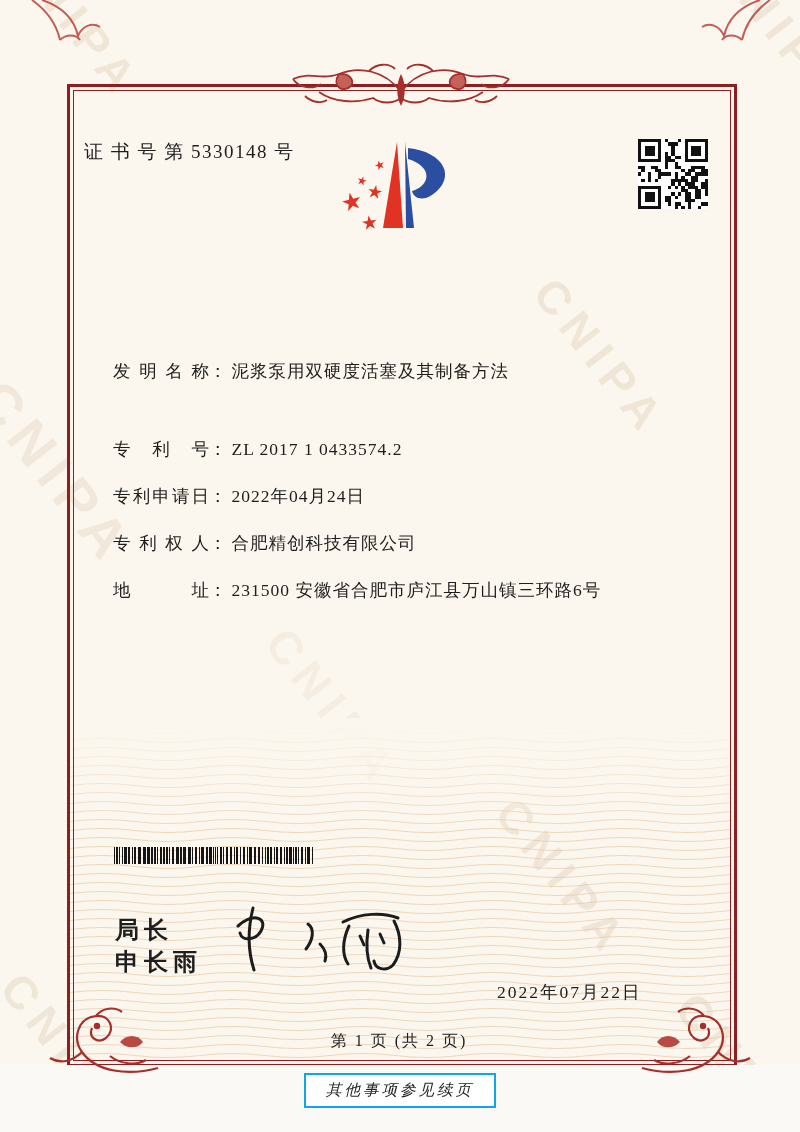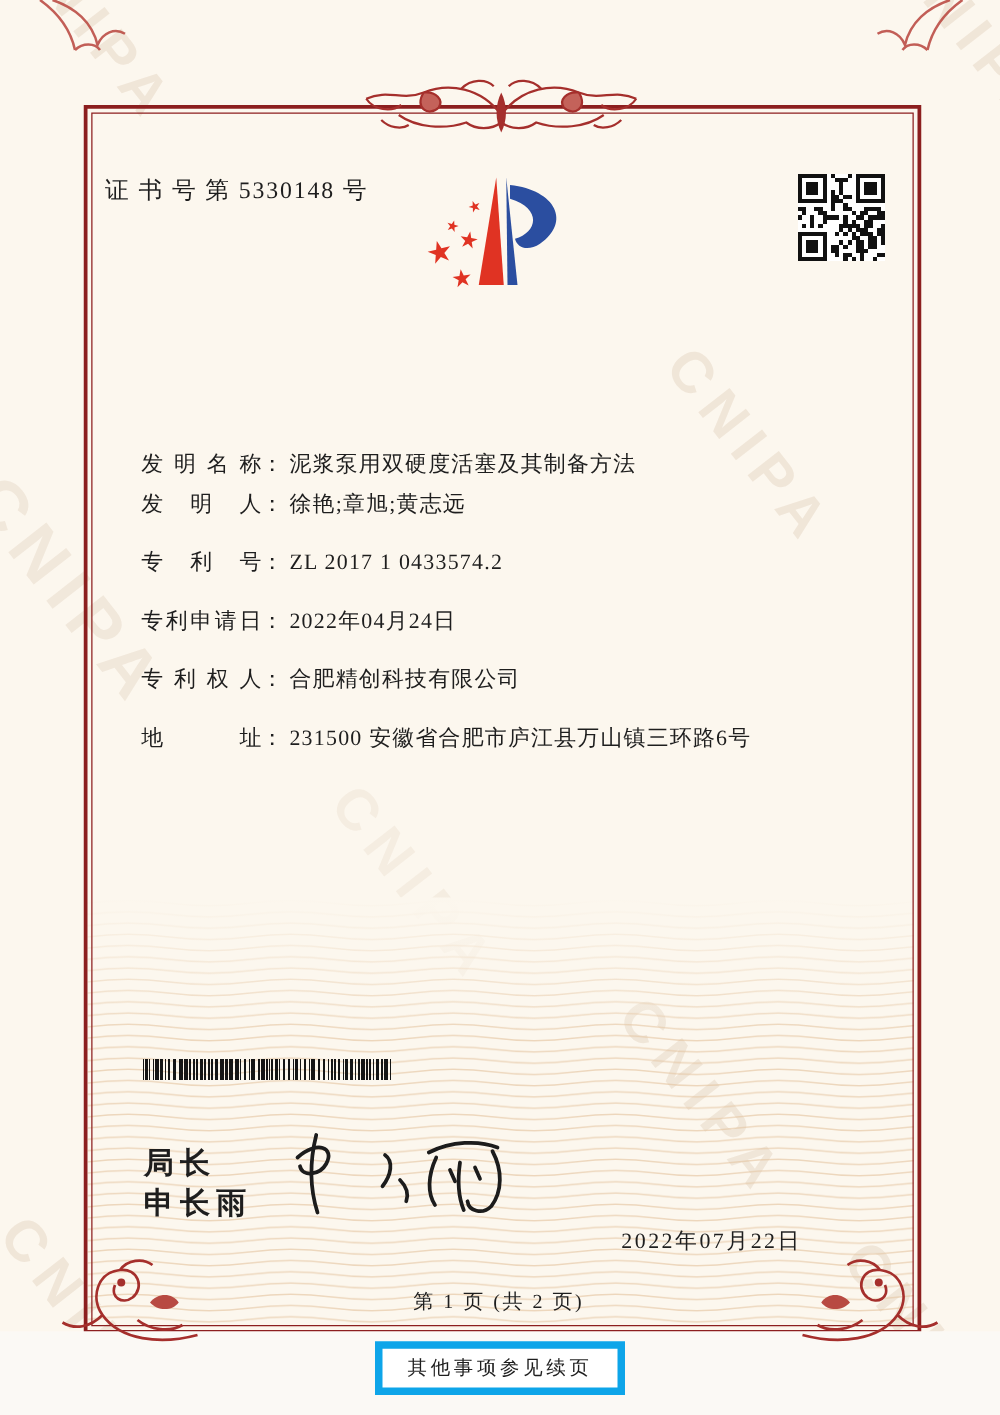--- a/index.html
+++ b/index.html
@@ -28,21 +28,21 @@
   
   .paras{position:absolute;left:100px;top:657px;width:604px;font-size:16.5px;line-height:26px;
          text-align:justify;}
   .paras p{margin:0;text-indent:2em;}
   
   .sig-label{position:absolute;font-family:"Liberation Sans","DejaVu Sans",sans-serif;
              font-weight:bold;font-size:24px;letter-spacing:5px;}
   .issue-date{position:absolute;left:497px;top:980px;font-size:17.5px;letter-spacing:2px;}
   .page-info{position:absolute;left:67px;top:1031px;width:664px;text-align:center;font-size:16px;letter-spacing:2px;}
   .footer-note{position:absolute;left:50%;top:1073px;transform:translateX(-50%);
-               background:#ffffff;border:6px solid #0ea5e9;padding:5px 20px;font-size:15.5px;letter-spacing:3px;}
+               background:#ffffff;border:2px solid #0ea5e9;padding:5px 20px;font-size:15.5px;letter-spacing:3px;font-style:italic;}
   .fade-top{position:absolute;left:70px;top:718px;width:661px;height:110px;
             background:linear-gradient(#fcf7ee 0%, rgba(252,247,238,0) 100%);}
   svg{display:block;}
 </style>
 </head>
 <body>
 
 <div class="page">
 
   <div class="wm" style="left:-18px;top:-8px;">CNIPA</div>
@@ -260,23 +260,20 @@
       <rect x="16" y="2" width="3" height="3" fill="#111111"></rect>
       <rect x="0" y="14" width="7" height="7" fill="#111111"></rect>
       <rect x="1" y="15" width="5" height="5" fill="#ffffff"></rect>
       <rect x="2" y="16" width="3" height="3" fill="#111111"></rect>
     </svg>
 
 
   <div class="row" style="top:345px;margin-top:14px;">
     <span class="flabel">发明名称</span><span>：</span><span class="fvalue">泥浆泵用双硬度活塞及其制备方法</span>
   </div>
-  <div class="row" style="top:391px;">
-    <span class="flabel">发明人</span><span>：</span><span class="fvalue">徐艳;章旭;黄志远</span>
-  </div>
   <div class="row" style="top:437px;">
     <span class="flabel">专利号</span><span>：</span><span class="fvalue">ZL 2017 1 0433574.2</span>
   </div>
   <div class="row" style="top:484px;">
     <span class="flabel">专利申请日</span><span>：</span><span class="fvalue">2022年04月24日</span>
   </div>
   <div class="row" style="top:531px;">
     <span class="flabel">专利权人</span><span>：</span><span class="fvalue">合肥精创科技有限公司</span>
   </div>
   <div class="row" style="top:578px;">

